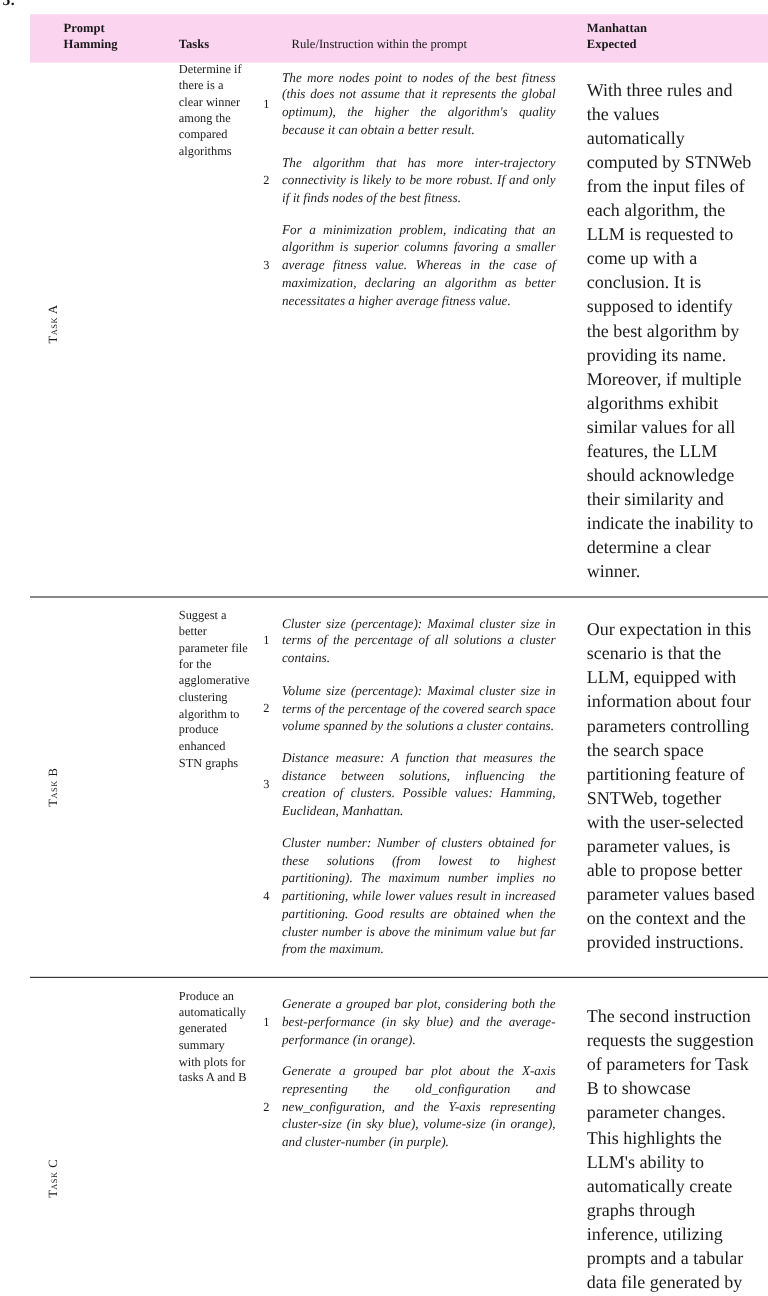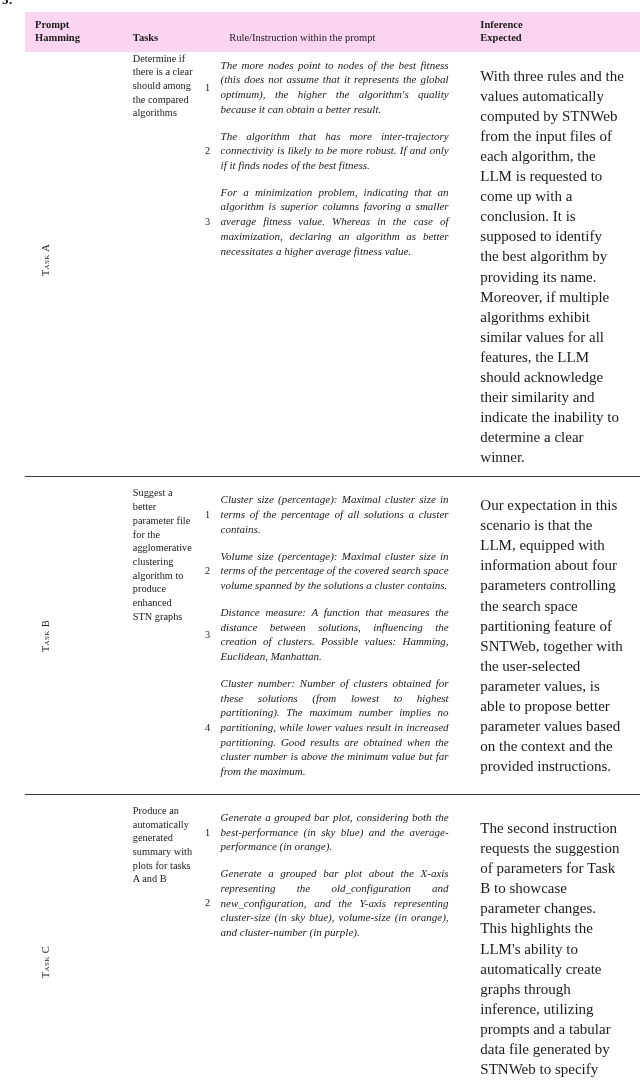--- a/index.html
+++ b/index.html
@@ -47,21 +47,21 @@
   thead th {
     background: #fbd5ef;
     font-weight: bold;
     font-size: 10.5px;
     line-height: 1.22;
     padding: 7px 4px 7px 4px;
     vertical-align: bottom;
     text-align: left;
     color: #1a1a1a;
   }
-  th.h-prompt   { width: 72px;  padding-left: 10px; }
+  th.h-prompt   { width: 72px;  padding-left: 28px; }
   th.h-tasks    { width: 58px;  padding-left: 20px;}
   th.h-spacer   { width: 22px;  }
   th.h-rule     { width: 228px; font-weight: normal; padding-left: 2px; margin-left: 20px; }
   th.h-inf      { width: 152px; padding-left: 14px; }
 
   
   td {
     vertical-align: top;
     padding: 0;
     font-size: 10.3px;
@@ -141,32 +141,32 @@
     <thead>
       <tr>
         <th class="h-prompt">
           <span>Prompt</span><br>
           <span>Hamming</span>
         </th>
         <th class="h-tasks">Tasks</th>
         <th class="h-spacer"></th>
         <th class="h-rule">Rule/Instruction within the prompt</th>
         <th class="h-inf">
-          <span>Inference</span><br>
+          <span>Manhattan</span><br>
           <span>Expected</span>
         </th>
       </tr>
     </thead>
     <tbody>
 
       <tr>
         <td class="tasklabel-cell">
           <span class="tasklabel sc">Task A</span>
         </td>
-        <td class="task-desc">Determine if there is a clear should among the compared algorithms</td>
+        <td class="task-desc">Determine if there is a clear winner among the compared algorithms</td>
         <td colspan="2" class="rules-cell">
           <table>
             <tbody>
                 <tr>
               <td class="rnum">1</td>
               <td class="rtext">The more nodes point to nodes of the best fitness (this does not assume that it represents the global optimum), the higher the algorithm's quality because it can obtain a better result.</td>
             </tr>
             <tr>
               <td class="rnum">2</td>
               <td class="rtext">The algorithm that has more inter-trajectory connectivity is likely to be more robust. If and only if it finds nodes of the best fitness.</td>

